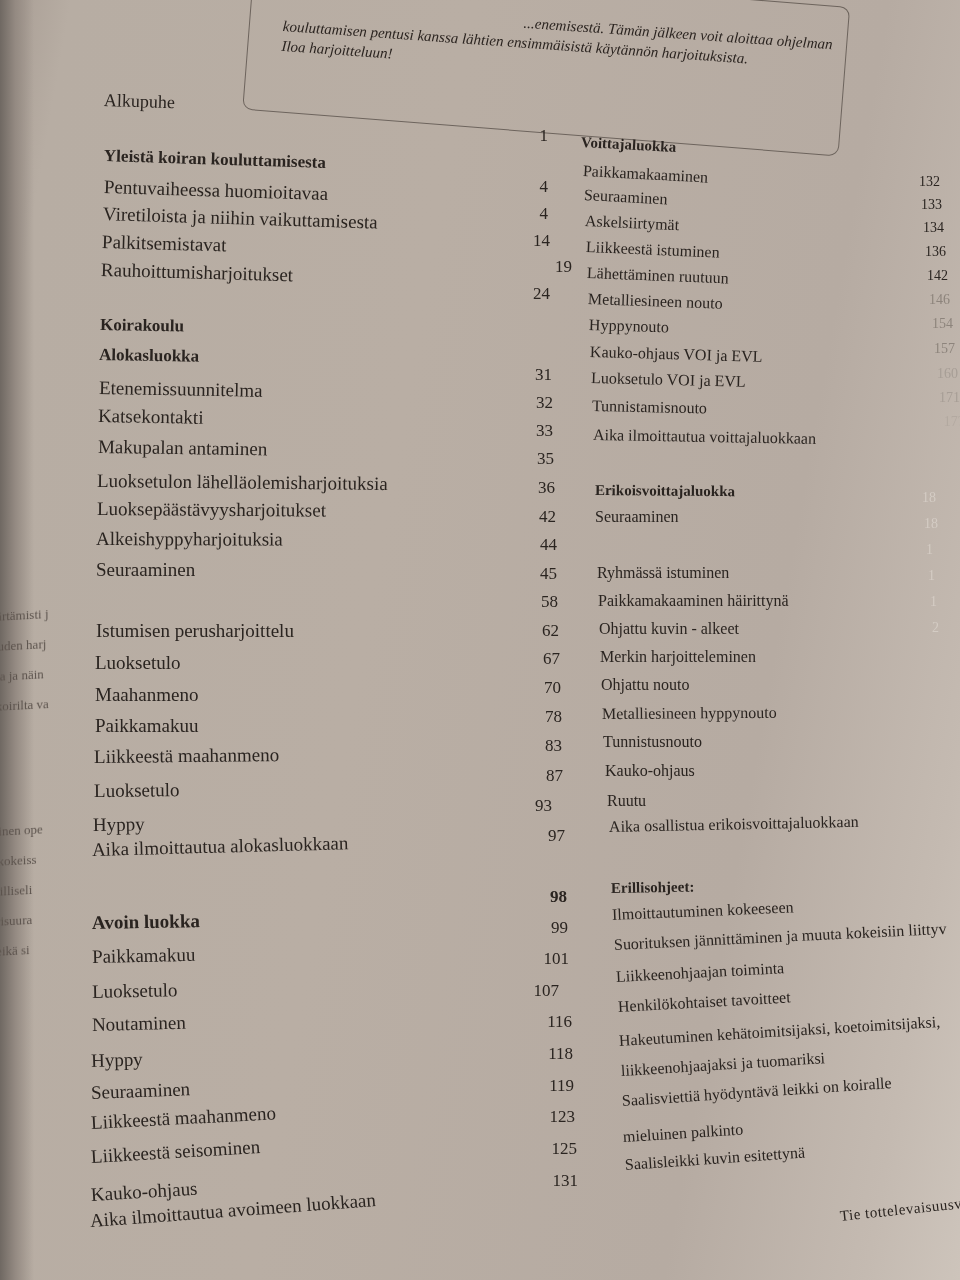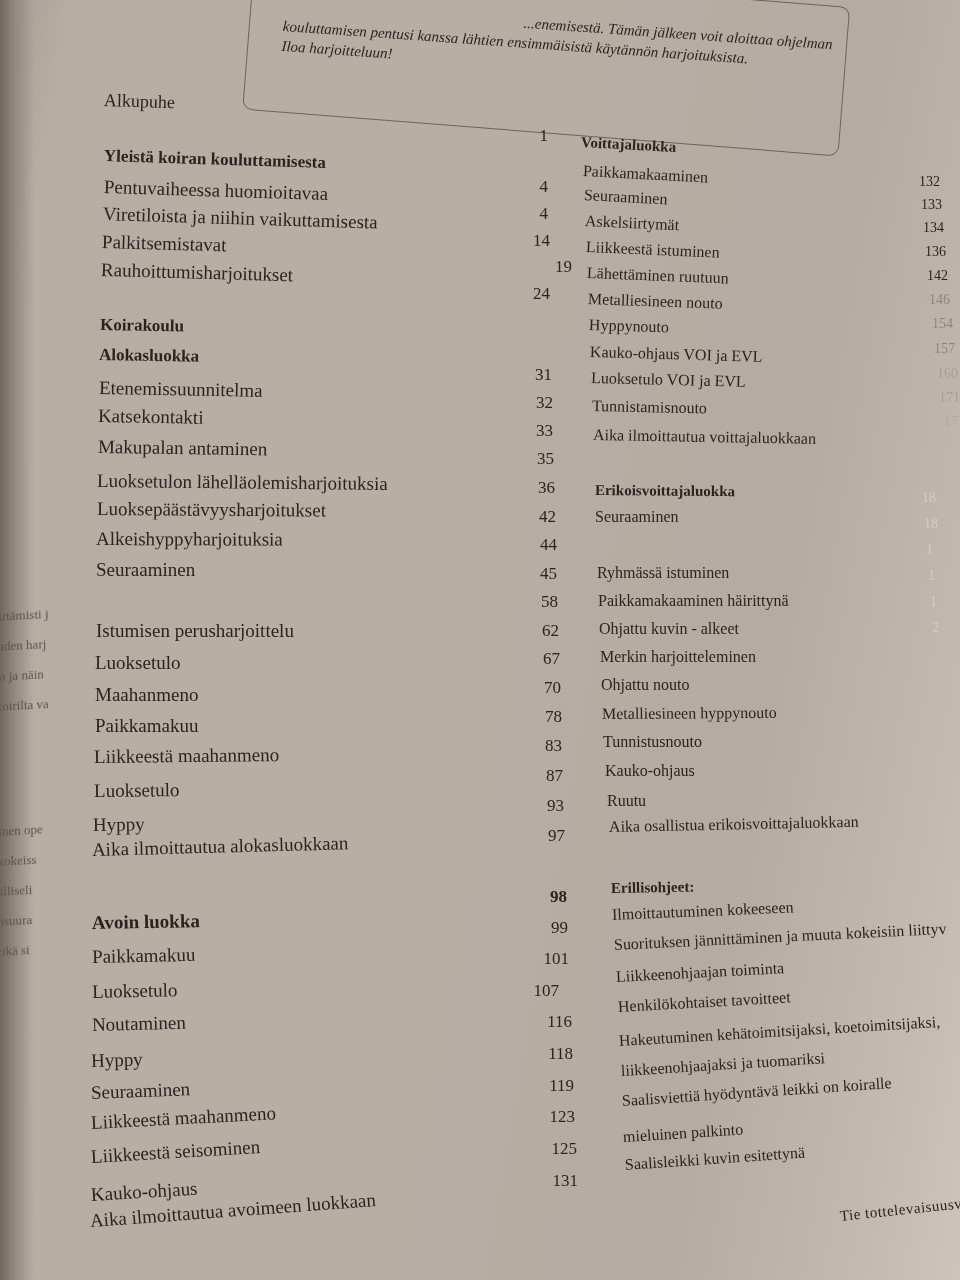--- a/index.html
+++ b/index.html
@@ -137,21 +137,21 @@
     <div class="pn" style="left:516px;top:507px">42</div>
     <div class="pn" style="left:517px;top:535px">44</div>
     <div class="pn" style="left:517px;top:564px">45</div>
     <div class="pn" style="left:518px;top:592px">58</div>
     <div class="pn" style="left:519px;top:621px">62</div>
     <div class="pn" style="left:520px;top:649px">67</div>
     <div class="pn" style="left:521px;top:678px">70</div>
     <div class="pn" style="left:522px;top:707px">78</div>
     <div class="pn" style="left:522px;top:736px">83</div>
     <div class="pn" style="left:523px;top:766px">87</div>
-    <div class="pn" style="left:524px;top:796px">93</div>
+    <div class="pn" style="left:512px;top:796px">93</div>
     <div class="pn" style="left:525px;top:826px">97</div>
     <div class="pn" style="left:527px;top:887px;font-weight:bold">98</div>
     <div class="pn" style="left:528px;top:918px">99</div>
     <div class="pn" style="left:529px;top:949px">101</div>
     <div class="pn" style="left:519px;top:981px">107</div>
     <div class="pn" style="left:532px;top:1012px">116</div>
     <div class="pn" style="left:533px;top:1044px">118</div>
     <div class="pn" style="left:534px;top:1076px">119</div>
     <div class="pn" style="left:535px;top:1107px">123</div>
     <div class="pn" style="left:537px;top:1139px">125</div>

